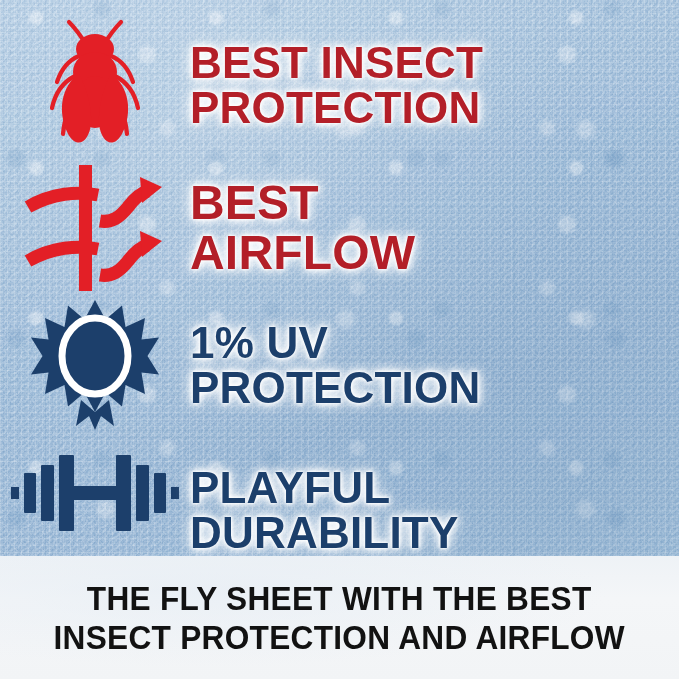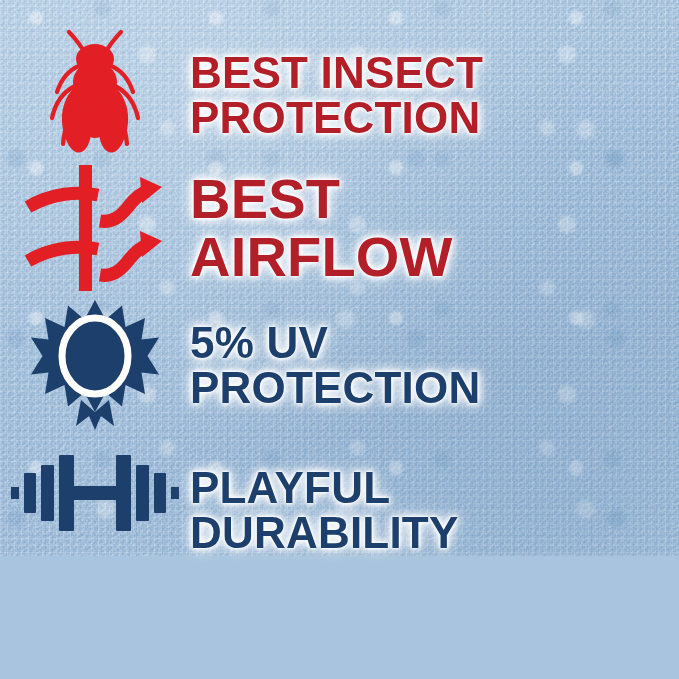--- a/index.html
+++ b/index.html
@@ -115,27 +115,27 @@
       0 0 12px rgba(255,255,255,0.95), 0 0 18px rgba(255,255,255,0.75);
   }
   .label-navy {
     color: #1c3f6b;
     text-shadow:
       0 0 3px #ffffff, 0 0 5px #ffffff, 0 0 8px #ffffff,
       0 0 12px rgba(255,255,255,0.95), 0 0 18px rgba(255,255,255,0.75);
   }
 
   
-  #row-insect    { left: 0;  top: 20px;  width: 543px; height: 150px; }
+  #row-insect    { left: 0;  top: 10px;  width: 543px; height: 150px; }
   #row-airflow   { left: 0;  top: 160px; width: 679px; height: 135px; }
   #row-uv        { left: 0;  top: 295px; width: 679px; height: 140px; }
   #row-durability{ left: 0;  top: 435px; width: 679px; height: 115px; }
 
   #row-insect    .feature-label { font-size: 44px; }
-  #row-airflow   .feature-label { font-size: 56px; }
+  #row-airflow   .feature-label { font-size: 48px; }
   #row-uv        .feature-label { font-size: 44px; }
   #row-durability .feature-label { font-size: 44px; margin-top: 35px; }
 
   
   .caption-band {
     position: absolute;
     left: 0;
     top: 556px;
     width: 679px;
     height: 123px;
@@ -242,21 +242,21 @@
               53.5,92.5 37,106.5 33.5,85 14,94 17.5,72.5 0,74.5 11.5,56
               0,37.5 17.5,39.5 14,18 33.5,27 37,5.5 53.5,19.5"></polygon>
 
             <polygon fill="#1c3f6b" points="64,112 50,100 45,126 58,116 64,130 70,116 83,126 78,100"></polygon>
 
             <ellipse cx="64" cy="56" rx="33" ry="38" fill="none" stroke="#ffffff" stroke-width="7"></ellipse>
           </svg>
         </span>
       </div>
       <div class="label-cell">
-        <p class="feature-label label-navy">5% UV
+        <p class="feature-label label-navy">1% UV
 PROTECTION</p>
       </div>
     </div>
 
     <div class="feature-row" id="row-durability">
       <div class="icon-cell">
         <span>
           <svg width="168" height="84" viewBox="0 0 168 84" aria-hidden="true">
             <g fill="#1c3f6b">
 
@@ -276,14 +276,18 @@
         </span>
       </div>
       <div class="label-cell">
         <p class="feature-label label-navy">PLAYFUL
 DURABILITY</p>
       </div>
     </div>
 
   </div>
 
+  <div class="caption-band">
+    <p class="caption-text">THE FLY SHEET WITH THE BEST
+INSECT PROTECTION AND AIRFLOW</p>
+  </div>
 
 </div>
 
 </body></html>

